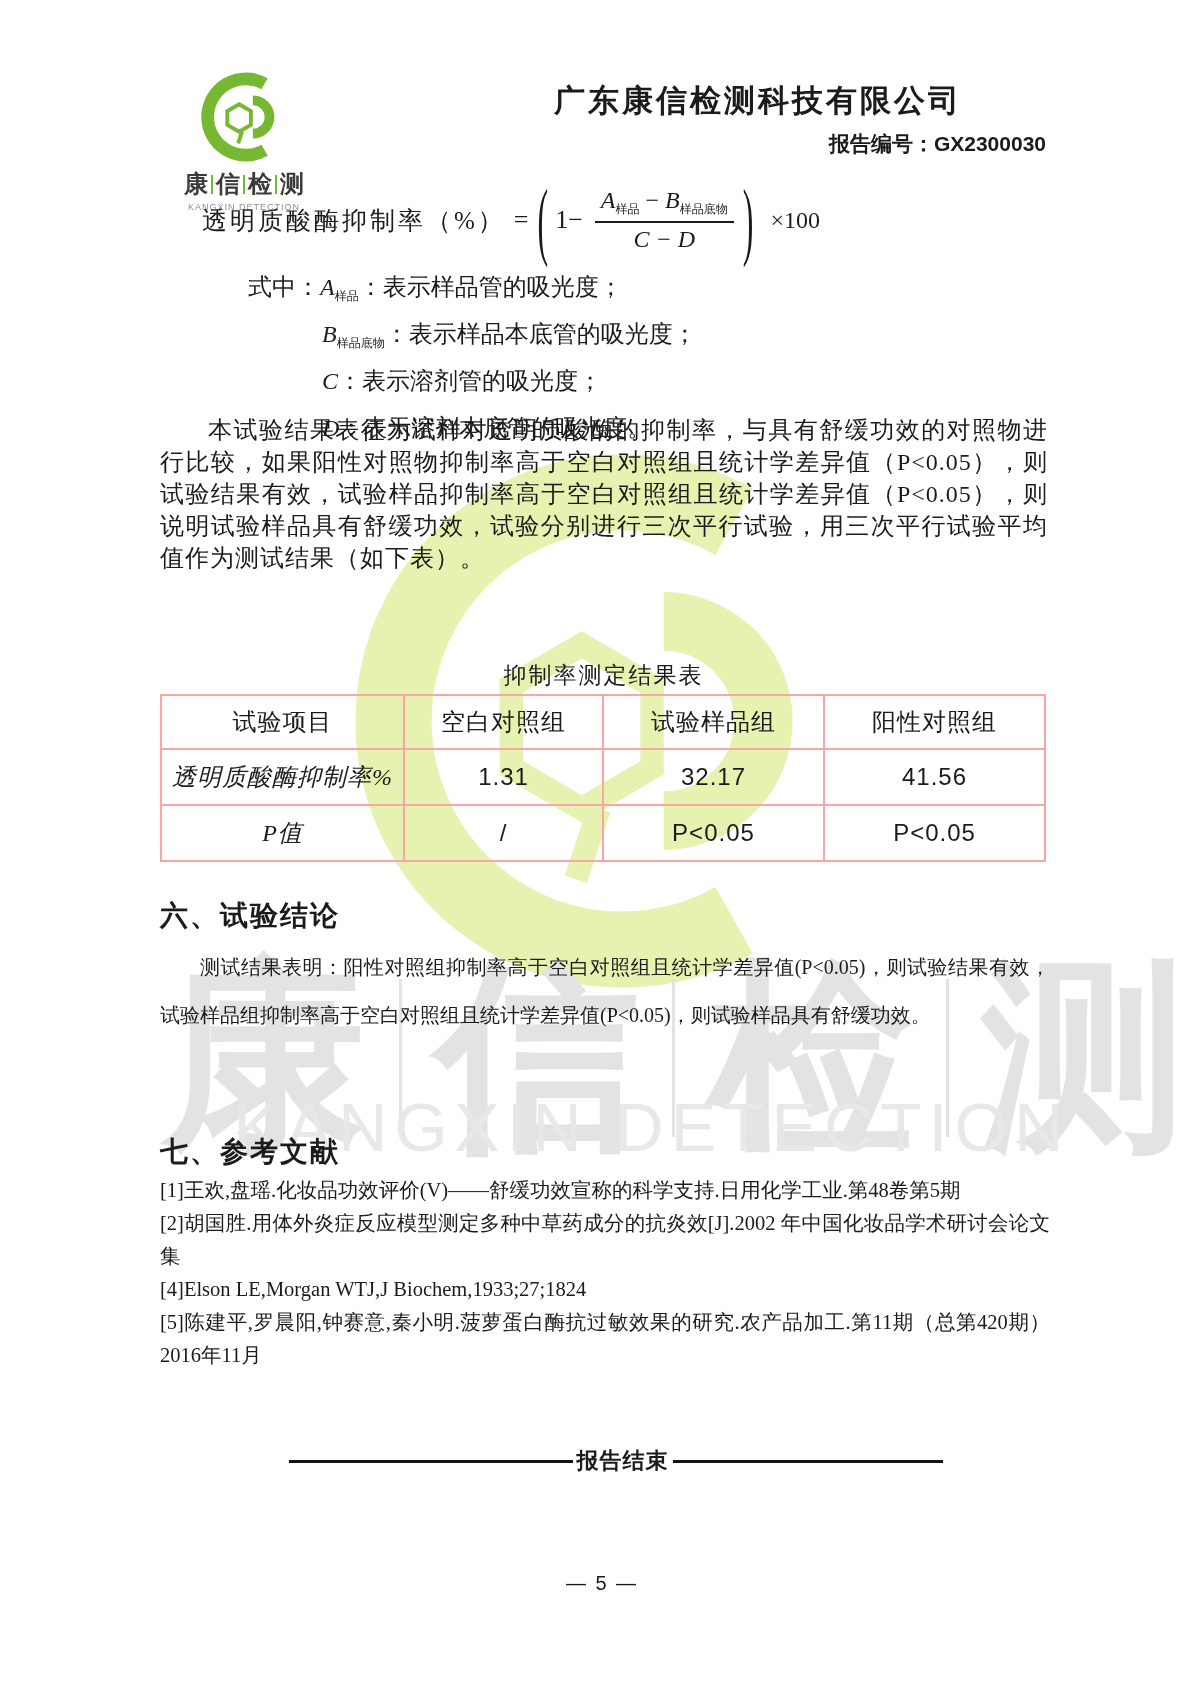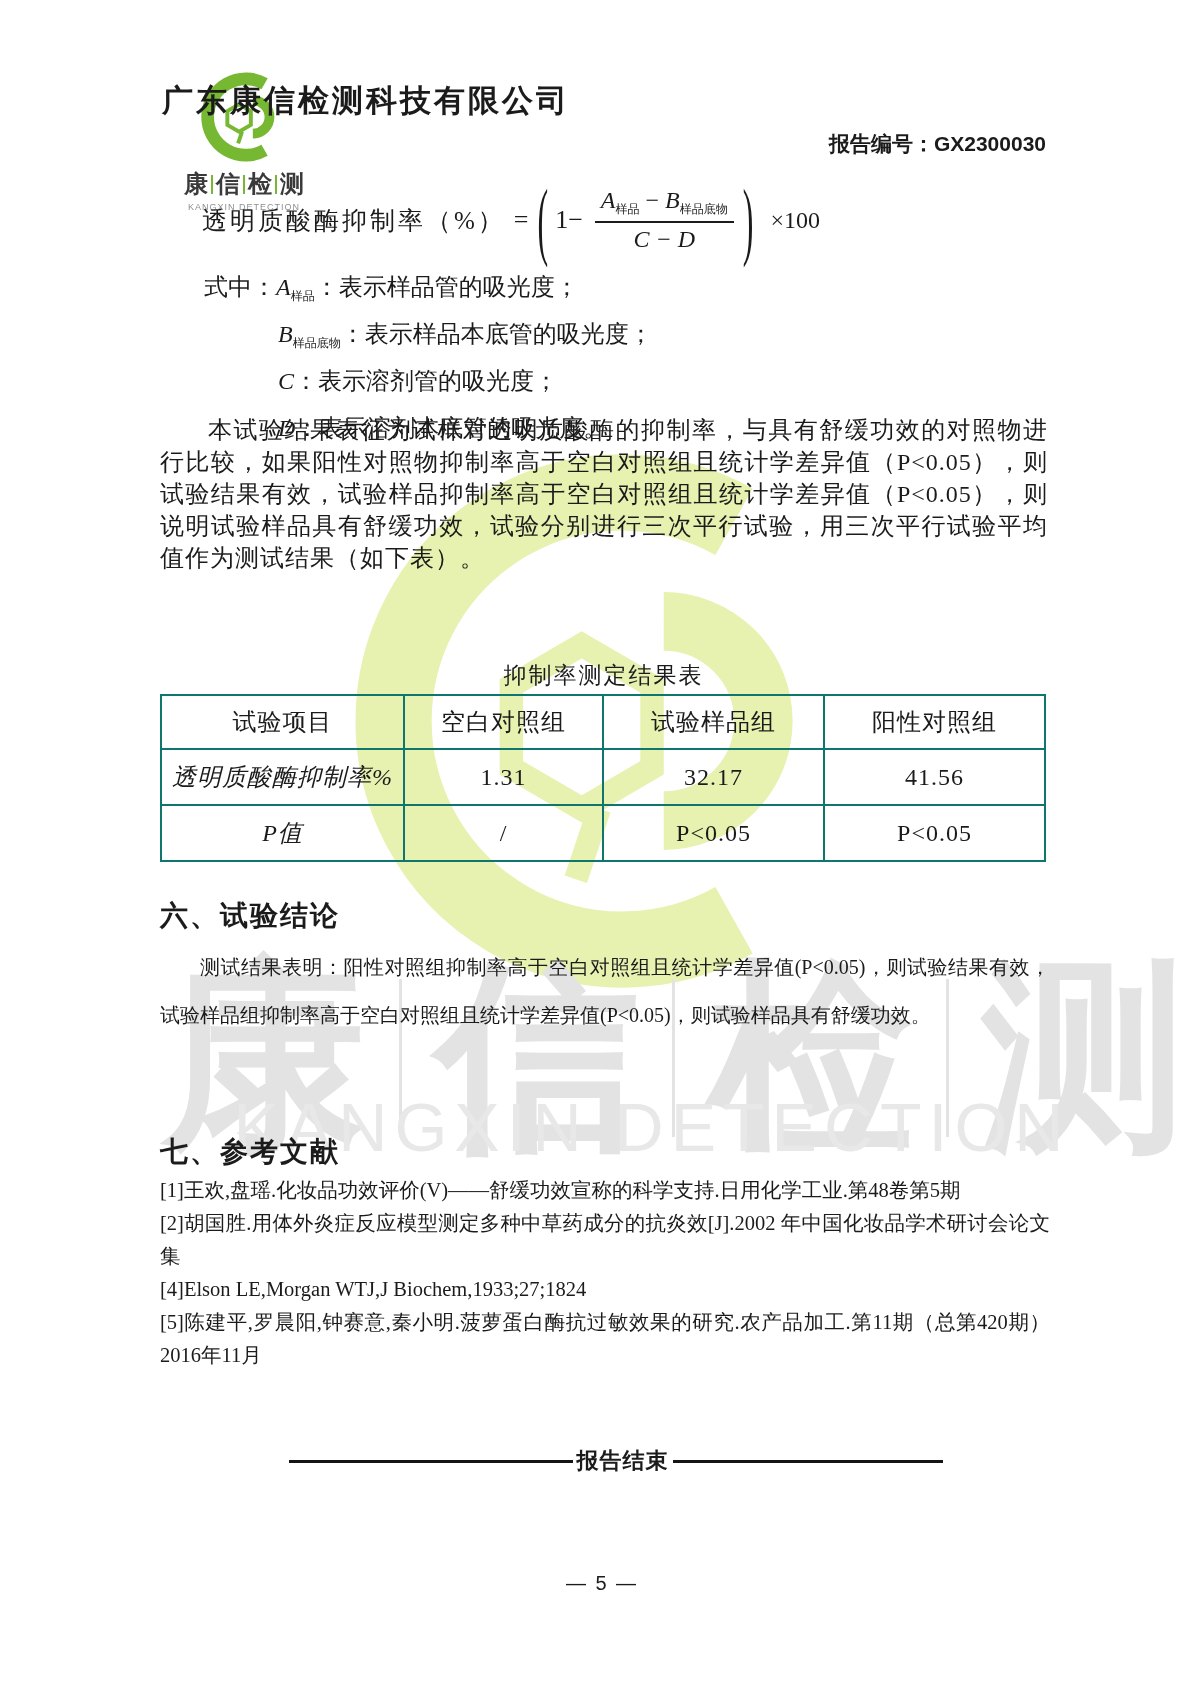--- a/index.html
+++ b/index.html
@@ -18,58 +18,58 @@
          font-family:"Liberation Sans",sans-serif;font-size:68px;letter-spacing:7px;white-space:nowrap;}
 
   
   .logo{left:170px;top:68px;width:148px;text-align:center;}
   .logo svg{width:98px;height:98px;display:block;margin:0 auto;}
   .logo-cn{display:flex;align-items:center;justify-content:center;gap:3px;
            font-size:24px;font-weight:bold;color:#3a3a3a;margin-top:2px;}
   .logo-cn .bar{width:2px;height:19px;background:#76b832;display:inline-block;}
   .logo-en{font-family:"Liberation Sans",sans-serif;font-size:9px;color:#8f8f8f;
            letter-spacing:1px;margin-top:2px;}
-  .company-title{left:162px;top:80px;width:800px;text-align:left;font-size:31px;
+  .company-title{left:162px;top:80px;width:800px;text-align:right;font-size:31px;
                  font-weight:bold;letter-spacing:3px;}
   .report-no{top:130px;right:158px;font-size:21px;font-weight:bold;}
   .report-no .num{font-family:"Liberation Sans",sans-serif;}
 
   
   .formula{left:202px;top:172px;display:flex;align-items:center;gap:6px;height:96px;}
   .f-lhs{font-size:25px;letter-spacing:3px;}
   .f-eq{font-size:26px;margin:0 2px;}
   .f-paren{display:inline-block;font-size:32px;transform:scaleY(2.7);font-weight:400;padding:0 1px;}
   .f-one{font-size:26px;margin-right:4px;}
   .frac{display:inline-flex;flex-direction:column;align-items:center;margin:0 2px;}
   .frac-num{font-size:24px;padding:0 6px 3px 6px;white-space:nowrap;}
   .frac-bar{height:2px;background:#1b1b1b;width:100%;}
   .frac-den{font-size:24px;padding-top:3px;}
   .var{font-style:italic;font-family:"Liberation Serif",serif;}
   .f-sub{font-size:12px;vertical-align:-5px;}
   .f-times{font-size:24px;margin-left:10px;}
 
   
   .defs{left:204px;top:268px;font-size:24px;line-height:38px;}
-  .def-line{padding-left:74px;white-space:nowrap;}
+  .def-line{padding-left:74px;white-space:nowrap;margin-left:44px;}
   .def-line.first{padding-left:0;}
   .def-sub{font-size:12px;vertical-align:-5px;}
 
   
   .para1{left:160px;top:414px;width:888px;font-size:24px;line-height:32px;
          text-align:justify;text-indent:2em;letter-spacing:1px;}
   .tbl-title{left:160px;top:660px;width:887px;text-align:center;font-size:23px;letter-spacing:2px;}
 
   
   .tbl{left:160px;top:694px;width:886px;border-collapse:collapse;table-layout:fixed;}
-  .tbl th,.tbl td{border:2px solid #0f766e;text-align:center;vertical-align:middle;
+  .tbl th,.tbl td{border:2px solid #fca5a5;text-align:center;vertical-align:middle;
                   font-weight:normal;font-size:24px;letter-spacing:1px;}
   .tbl th{height:50px;}
   .tbl td{height:52px;}
   .cell-label{font-style:italic;}
-  .cell-num{font-family:Liberation Serif, serif;letter-spacing:0;border-radius:15px;}
+  .cell-num{font-family:Liberation Sans, sans-serif;letter-spacing:0;border-radius:15px;}
 
   
   .h6{left:160px;top:897px;font-size:28px;font-weight:bold;letter-spacing:2px;}
   .para2{left:160px;top:943px;width:890px;font-size:20px;line-height:48px;
          text-align:justify;text-indent:2em;}
   .h7{left:160px;top:1133px;font-size:28px;font-weight:bold;letter-spacing:2px;}
   .refs{left:160px;top:1174px;width:890px;font-size:20.5px;line-height:33px;}
   .refs p{margin:0;text-align:justify;}
 
   

